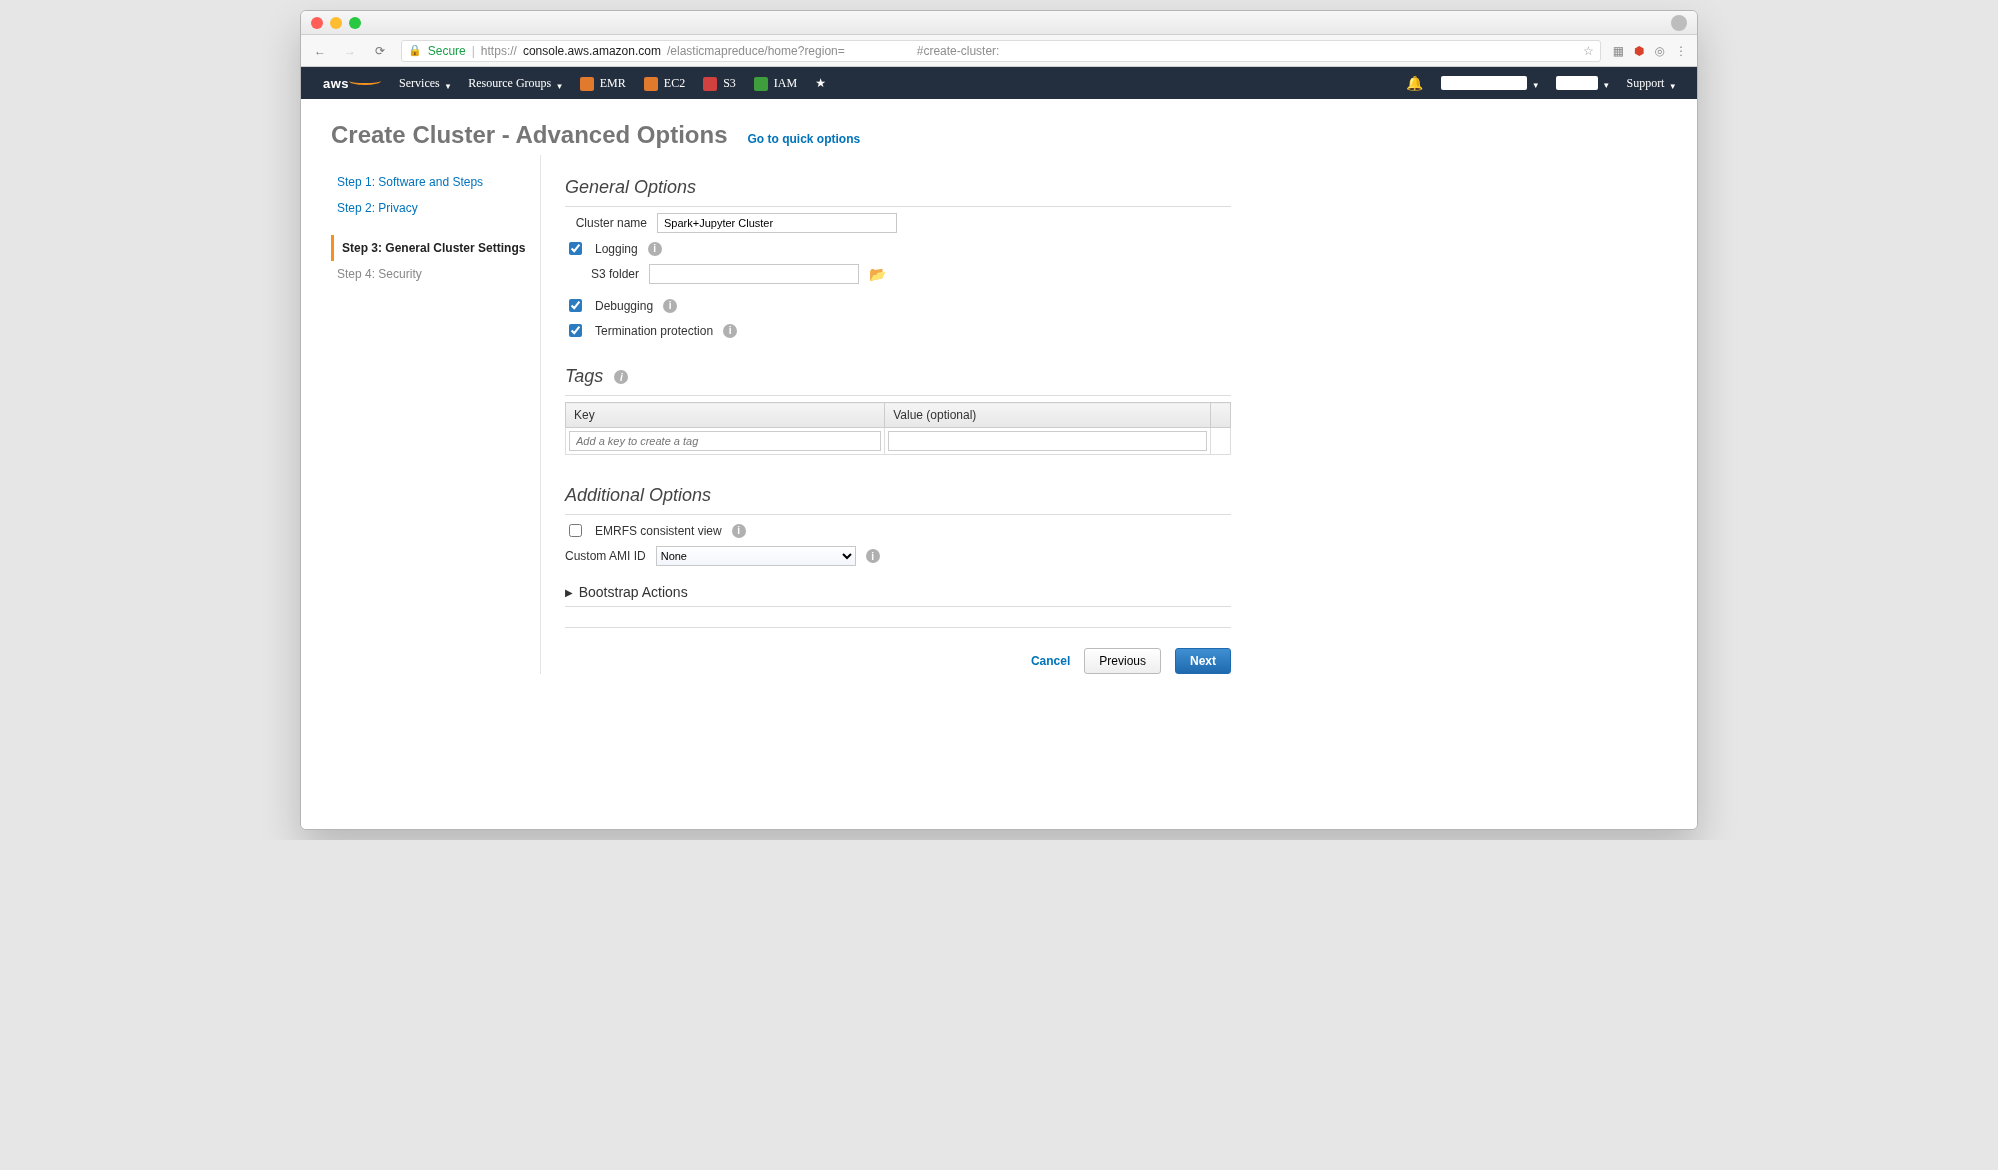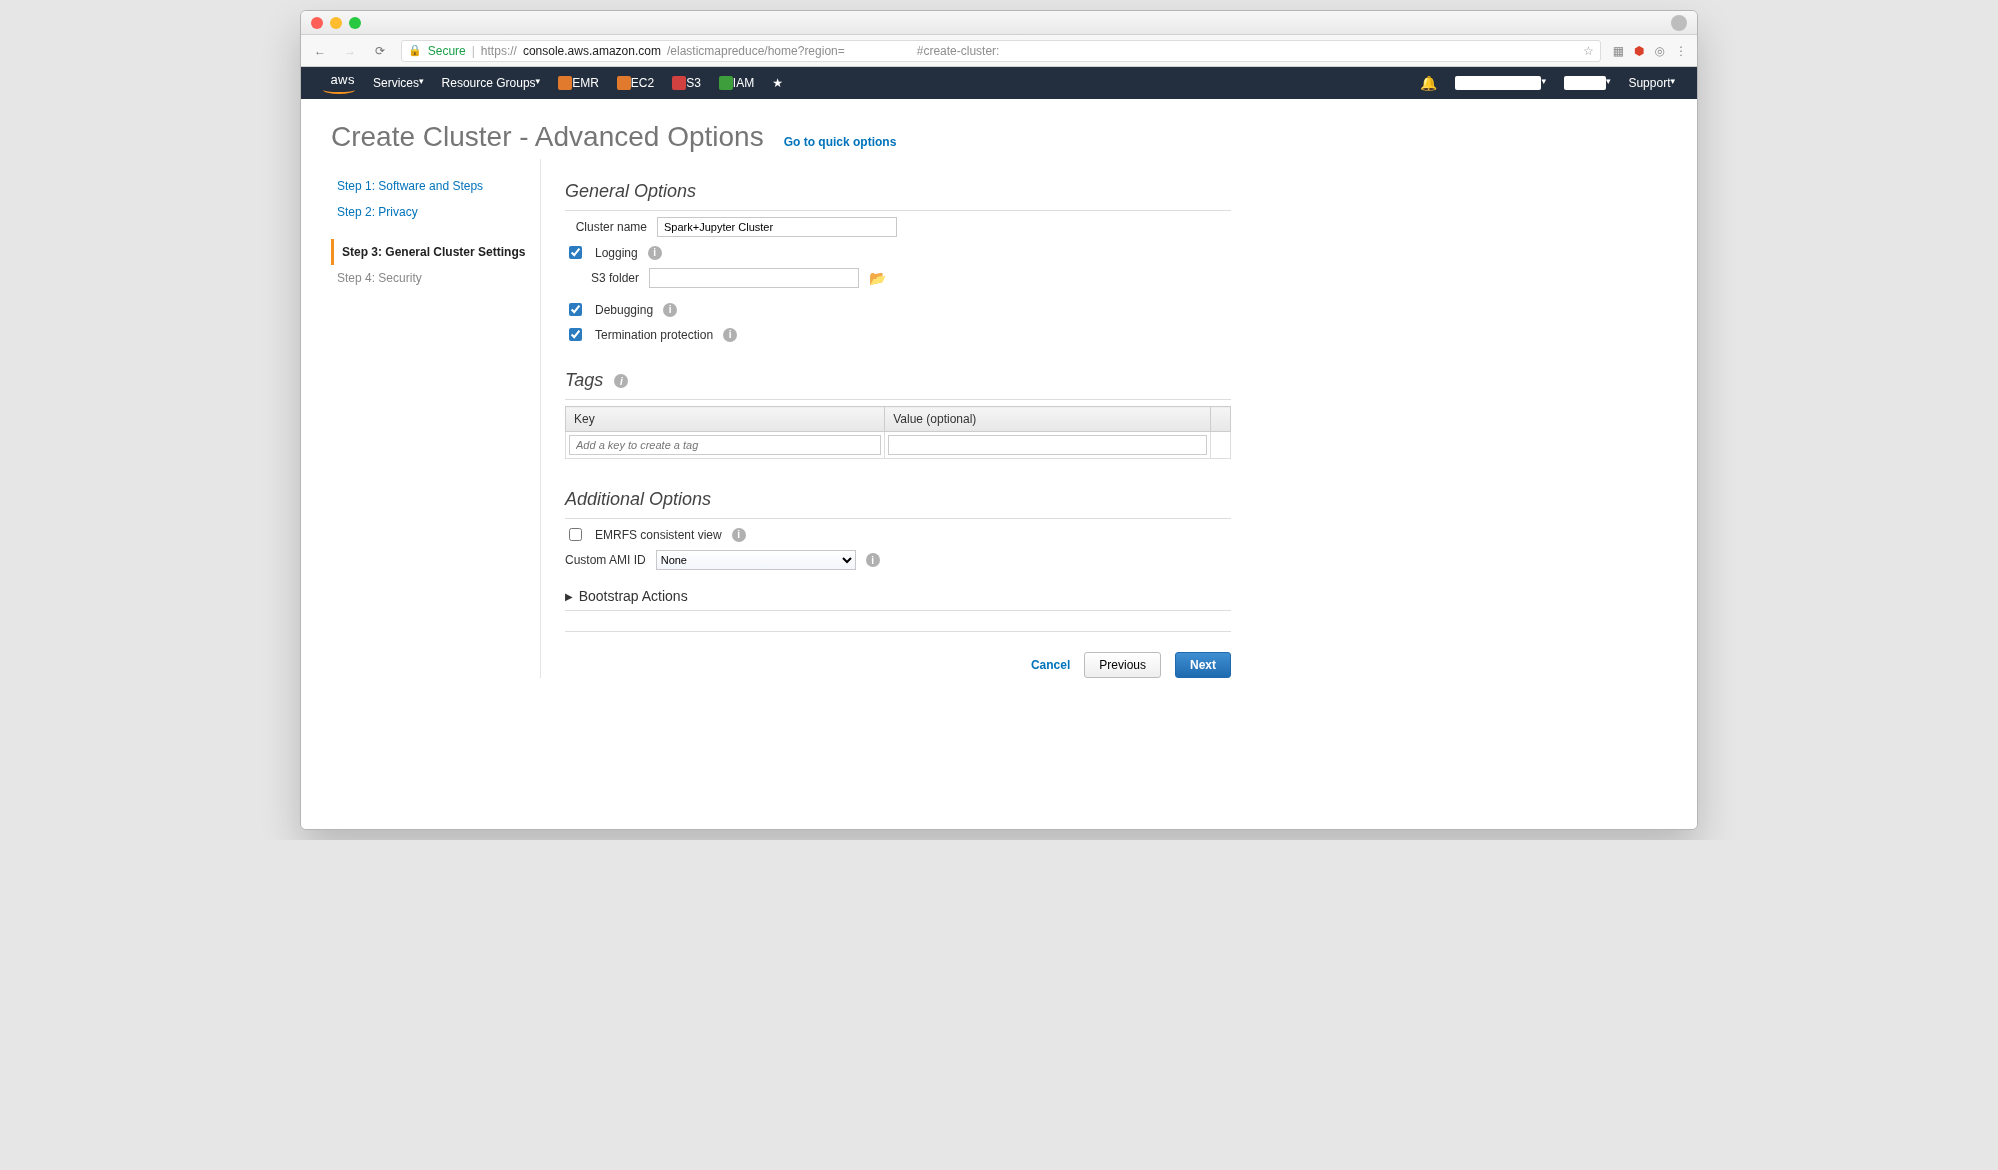--- a/index.html
+++ b/index.html
@@ -35,33 +35,33 @@
   .nav-btn.disabled{color:#cfcfcf;}
   .omnibox{flex:1;height:22px;border:1px solid #dcdcdc;border-radius:3px;background:#fff;display:flex;align-items:center;padding:0 6px;gap:6px;color:#555;overflow:hidden;white-space:nowrap;}
   .lock{color:#1a9f49;font-size:11px;}
   .url-host{color:#222;}
   .url-rest{color:#8e8e8e;}
   .omnibox .star{margin-left:auto;color:#9b9b9b;}
   .ext-icons{display:flex;align-items:center;gap:10px;color:#888;}
   .ext-icons .shield{color:#d9412b;}
   
   .aws-nav{height:32px;background:var(--aws-dark);color:#fff;display:flex;align-items:center;padding:0 22px;gap:18px;font-size:12px;}
-  .aws-logo{font-weight:normal;letter-spacing:.5px;display:flex;flex-direction:column;align-items:flex-end;line-height:1;}
+  .aws-logo{font-weight:bold;letter-spacing:.5px;display:flex;flex-direction:row;align-items:flex-start;line-height:1;}
   .aws-logo .smile{width:32px;height:8px;border-bottom:2px solid var(--aws-orange);border-radius:0 0 50% 50%;}
-  .nav-item{display:flex;align-items:flex-start;cursor:pointer;}
+  .nav-item{display:flex;align-items:flex-end;gap:6px;cursor:pointer;font-family:Liberation Serif, serif;}
   .caret{font-size:9px;}
   .svc-ico{width:14px;height:14px;border-radius:2px;}
   .svc-emr{background:#e17a2c;} .svc-ec2{background:#e17a2c;} .svc-s3{background:#d0413f;} .svc-iam{background:#3f9e3c;}
   .nav-spacer{flex:1;}
   .bell{font-size:14px;}
   .masked{background:#fff;height:14px;border-radius:2px;}
   
   .page{flex:1;background:#fff;overflow:auto;}
   .page-header{display:flex;align-items:baseline;gap:20px;padding:22px 30px 6px;}
-  .page-title{font-size:28px;color:#767676;font-weight:400;margin:0;}
+  .page-title{font-size:24px;color:#767676;font-weight:700;margin:0;}
   .link{color:var(--aws-link);font-size:12px;cursor:pointer;font-weight:bold;}
   .content{display:flex;padding:0 30px 30px;}
   .steps{width:210px;padding:14px 10px 0 0;border-right:1px solid #e4e4e4;}
   .step{padding:6px 0 6px 6px;font-size:12px;color:var(--aws-link);cursor:pointer;}
   .step.active{color:#222;font-weight:bold;border-left:3px solid var(--aws-orange);padding-left:8px;margin-top:14px;}
   .step.future{color:#888;}
   .main{flex:1;max-width:700px;padding:0 10px 0 24px;}
   h2.section{font-size:18px;font-weight:400;color:#444;margin:22px 0 2px;border-bottom:1px solid #ddd;padding-bottom:8px;font-style:italic;}
   .row{display:flex;align-items:center;gap:10px;margin:6px 0;}
   .lbl{font-size:12px;font-weight:normal;width:82px;text-align:right;}

